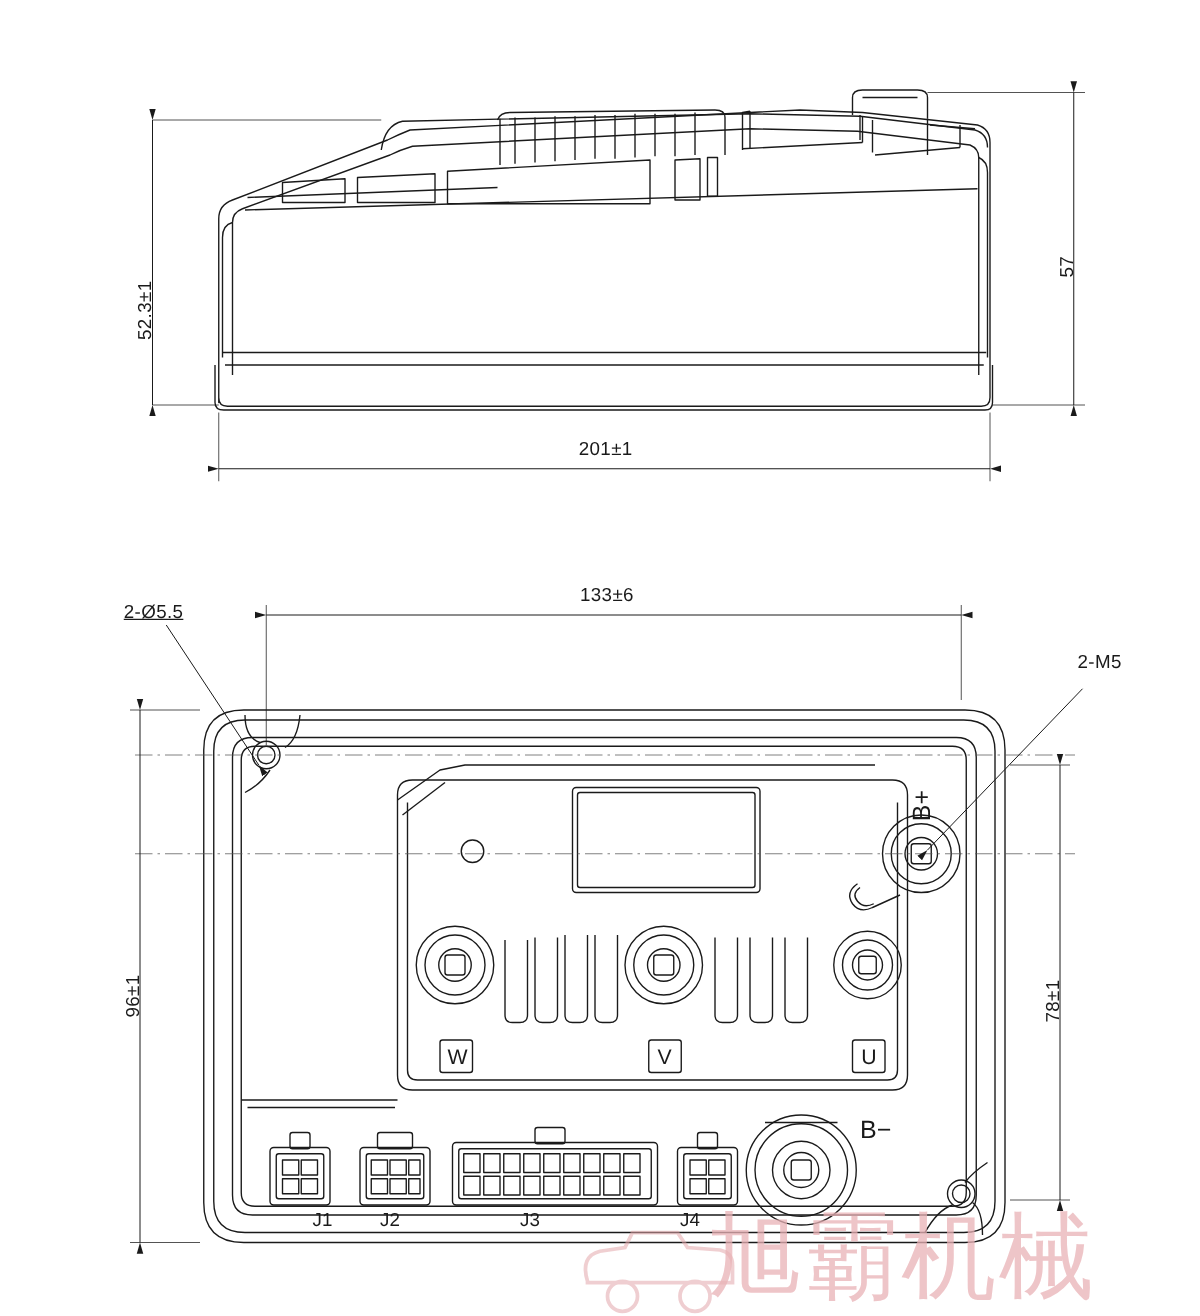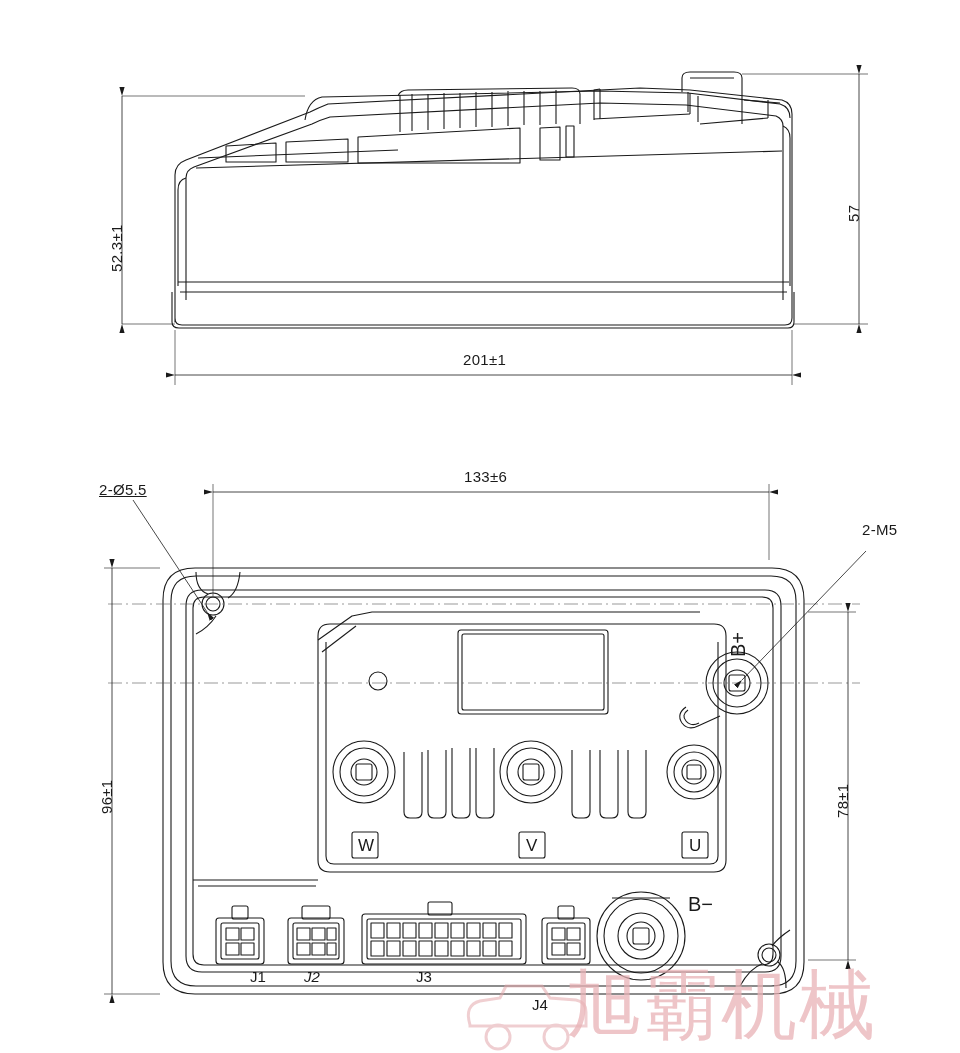--- a/index.html
+++ b/index.html
@@ -317,17 +317,17 @@
 <div class="dim-label" style="left:99px; top:481px;text-decoration:underline;">2-Ø5.5</div>
 <div class="dim-label" style="left:862px; top:521px;">2-M5</div>
 
 <div class="port-label vert" style="left:727px; top:657px; font-size:20px;">B+</div>
 <div class="port-label" style="left:688px; top:893px; font-size:20px;">B−</div>
 <div class="port-label" style="left:358px; top:836px; font-size:17px;">W</div>
 <div class="port-label" style="left:526px; top:836px; font-size:17px;">V</div>
 <div class="port-label" style="left:689px; top:836px; font-size:17px;">U</div>
 
 <div class="port-label" style="left:230px; top:968px;margin-left:20px;">J1</div>
-<div class="port-label" style="left:304px; top:968px;font-style:italic;">J2</div>
+<div class="port-label" style="left:304px; top:968px;">J2</div>
 <div class="port-label" style="left:416px; top:968px;">J3</div>
-<div class="port-label" style="left:532px; top:968px;margin-top:28px;">J4</div>
+<div class="port-label" style="left:544px; top:968px;">J4</div>
 
 <div style="position:absolute; left:565px; top:955px; font-size:76px; color:#e9b2b6; font-family:'DejaVu Sans', sans-serif; opacity:0.75; letter-spacing:2px;">旭霸机械</div>
 
 </body></html>

